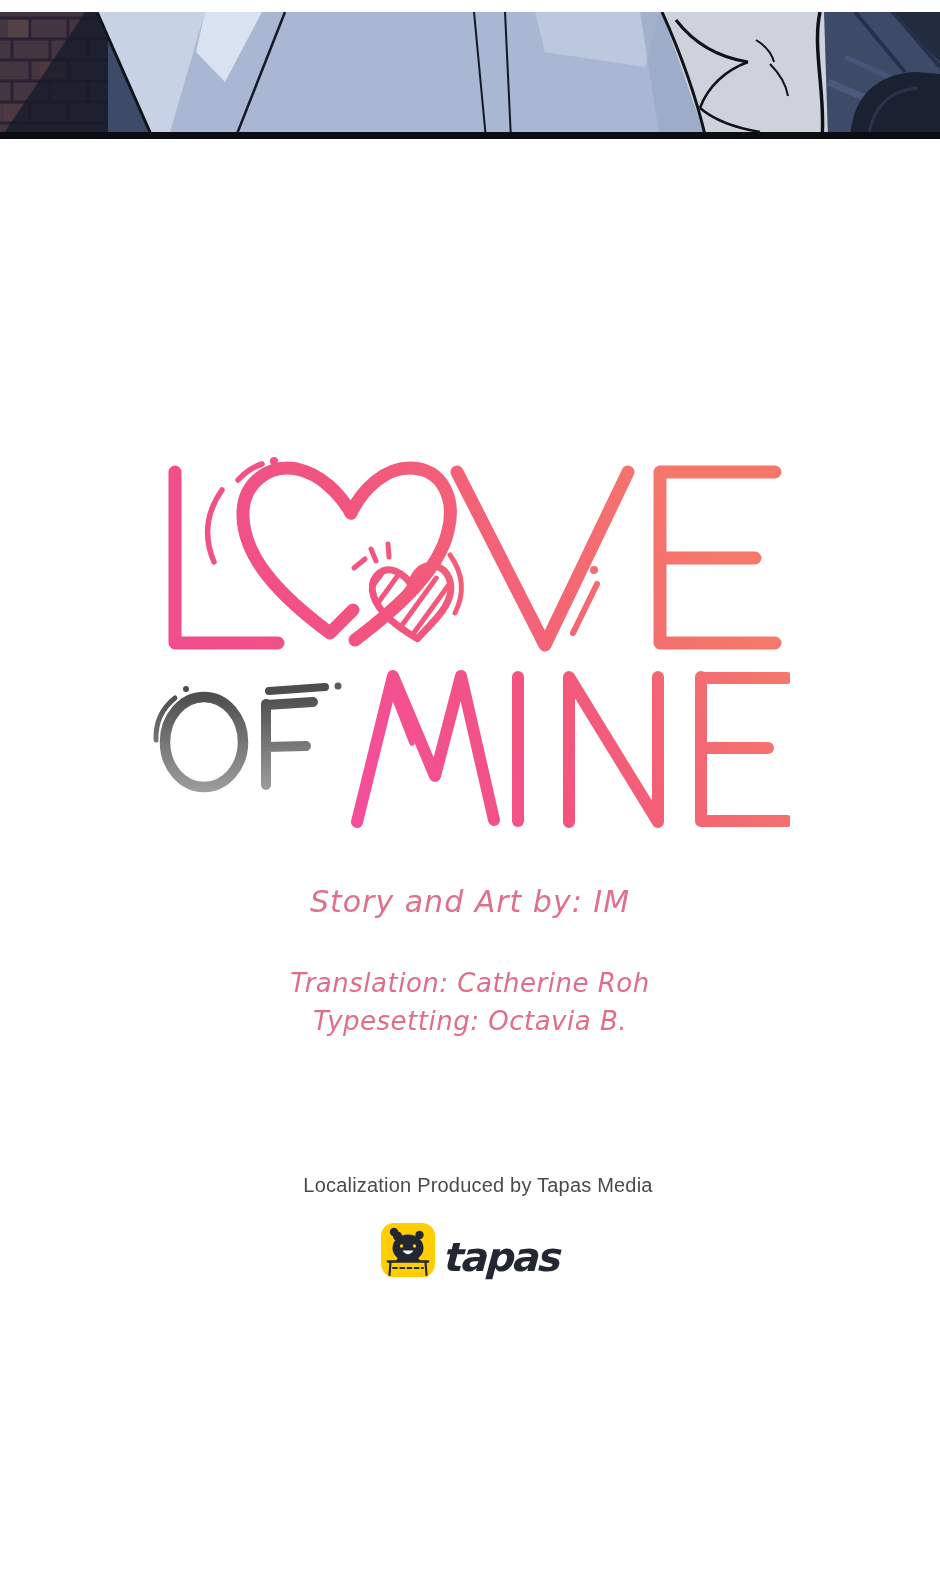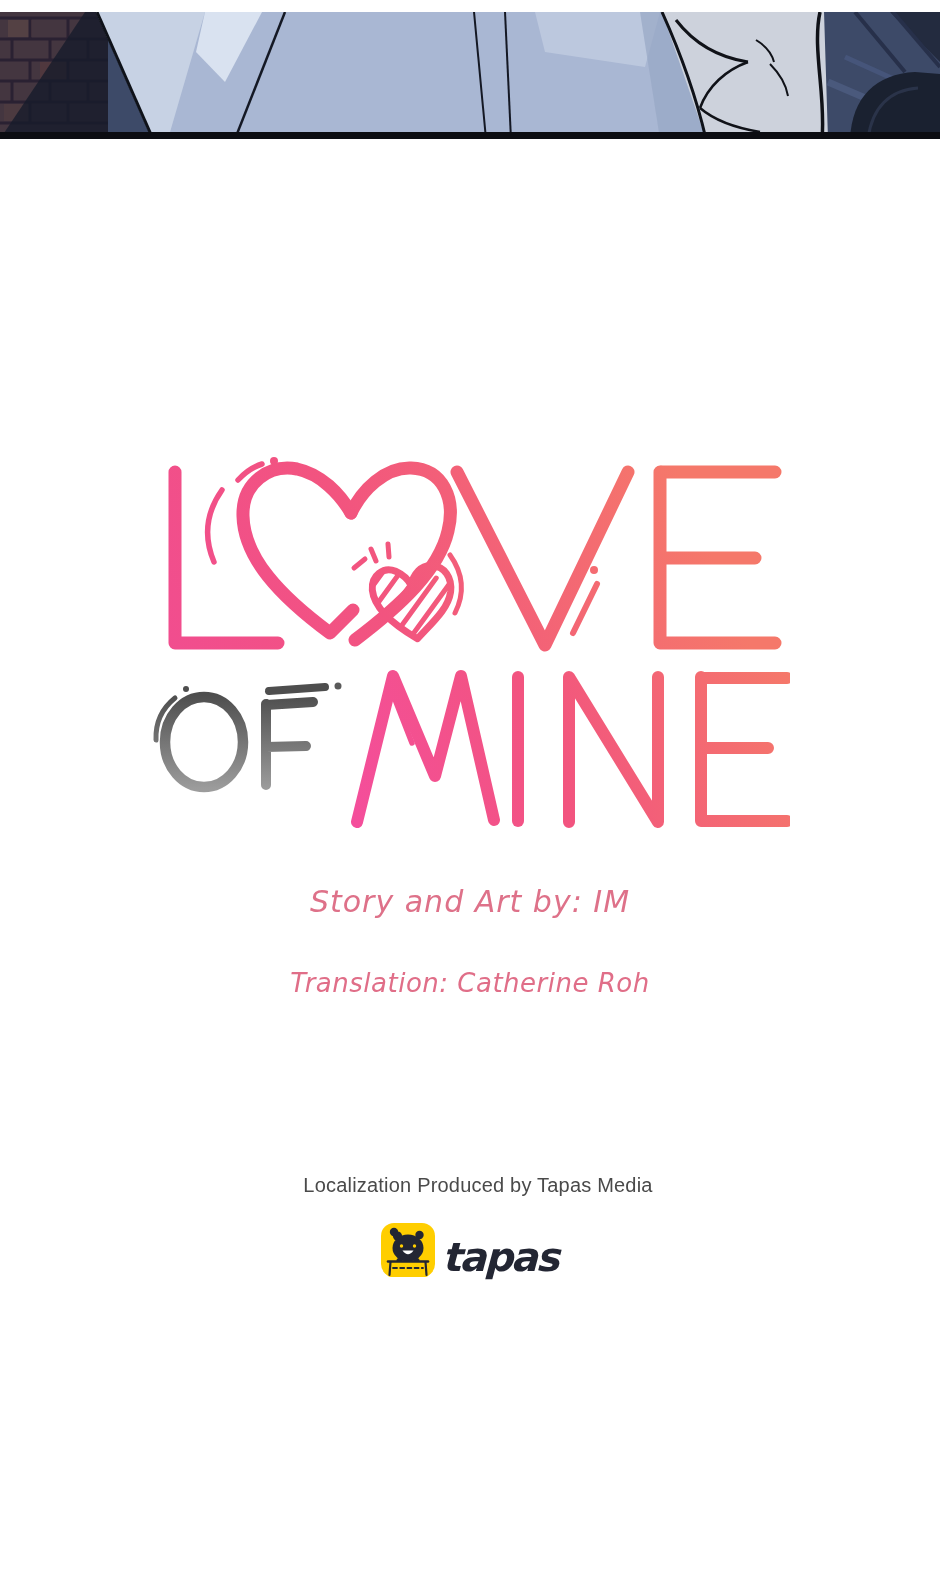--- a/index.html
+++ b/index.html
@@ -168,20 +168,21 @@
       <path d="M 368 225 L 368 369" stroke-width="12"></path>
       <path d="M 419 370 L 419 225 L 508 370 L 508 225" stroke-width="12"></path>
       <path d="M 551 225 L 551 369 M 553 226 L 637 226 M 553 296 L 618 296 M 553 369 L 637 369" stroke-width="12"></path>
     </g>
   </svg>
 
   <div class="byline">Story and Art by: IM</div>
 
   <div class="credits">
     <p>Translation: Catherine Roh</p>
+    <p>Typesetting: Octavia B.</p>
   </div>
 
   <div class="localization">Localization Produced by Tapas Media</div>
 
   <div class="brand">
     <svg class="brand-icon" viewBox="0 0 56 56">
       <rect x="1" y="1" width="54" height="54" rx="13" fill="var(--brand-yellow,#FFCE00)"></rect>
       <g fill="var(--brand-ink,#232633)">
         <circle cx="14" cy="10" r="4.2"></circle>
         <circle cx="17.5" cy="14" r="4.6"></circle>

